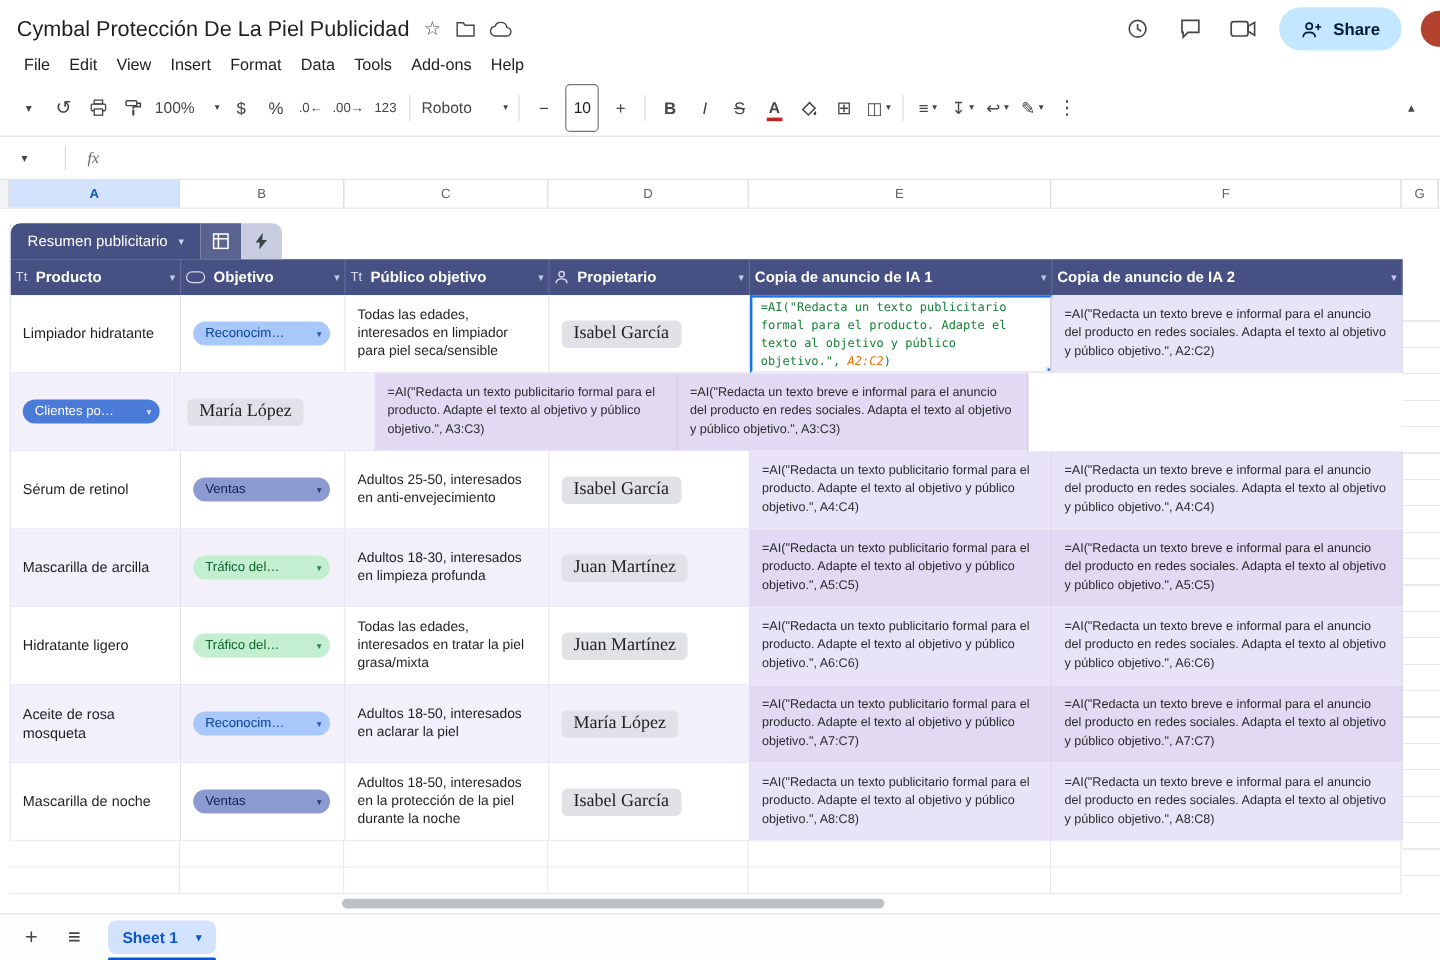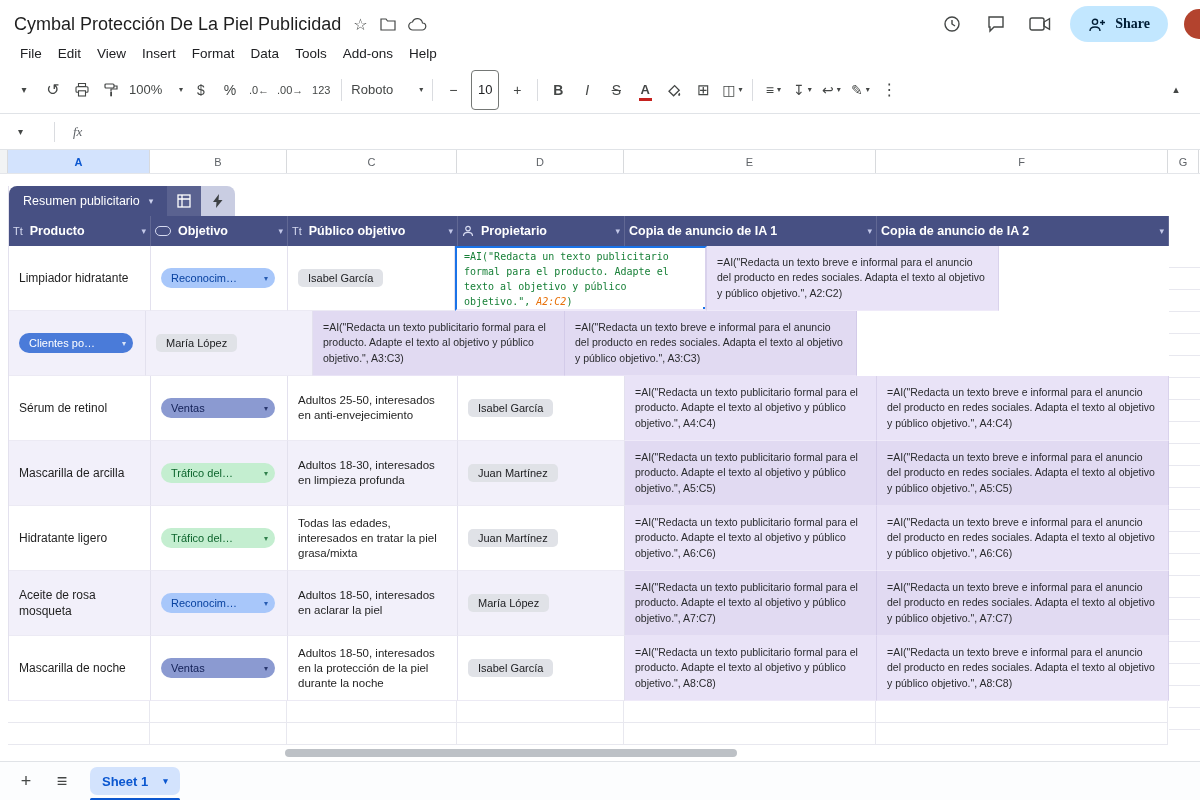--- a/index.html
+++ b/index.html
@@ -7,21 +7,21 @@
   body { font-family:"Liberation Sans", sans-serif; background:#fff; color:#202124; }
 
   
   .titlebar { height:40px; display:flex; align-items:center; padding:8px 10px 0 14px; }
   .title-left { display:flex; align-items:center; gap:12px; }
   .doc-title { font-size:18px; color:#1f1f1f; white-space:nowrap; }
   .tb-ic { color:#444746; font-size:16px; display:flex; align-items:center; }
   .title-right { margin-left:auto; display:flex; align-items:center; gap:16px; }
   .icon-btn { width:28px; height:28px; display:flex; align-items:center; justify-content:center; }
   .share-btn { display:flex; align-items:center; gap:9px; background:#c2e7ff; border:none; border-radius:18px;
-               height:36px; padding:0 18px; font-size:14px; font-weight:bold; color:#001d35; font-family:Liberation Serif, serif; }
+               height:36px; padding:0 18px; font-size:14px; font-weight:bold; color:#001d35; font-family:Liberation Sans, sans-serif; }
   .avatar { width:30px; height:30px; border-radius:50%; background:#b3432e; margin-right:-24px; flex:0 0 auto; }
 
   
   .menubar { height:26px; display:flex; align-items:center; padding-left:12px; }
   .menu-item { font-size:13.5px; color:#202124; padding:2px 8px; border-radius:4px; cursor:default; }
 
   
   .toolbar { height:48px; display:flex; align-items:center; padding:0 10px; border-bottom:1px solid #e0e3e7; gap:1px; }
   .tbtn { min-width:28px; height:28px; display:flex; align-items:center; justify-content:center;
           font-size:14px; color:#444746; border-radius:4px; gap:3px; padding:0 3px; }
@@ -83,21 +83,21 @@
   .trow.even .cell.formula { background:#e1daf2; border-right-color:#d3cbe9; border-bottom-color:#e9e3f6; }
 
   .cell-text { font-size:12px; color:#1f1f1f; line-height:16px; }
   .cell-c .cell-text { font-size:11.5px; line-height:15px; }
   .formula-text { font-size:10.5px; line-height:15.5px; color:#2a2b2e; width:100%; }
 
   .chip { width:114px; height:20px; border-radius:10px; display:flex; align-items:center;
           padding:0 7px 0 10px; font-size:11px; }
   .chip-label { flex:1; white-space:nowrap; overflow:hidden; }
   .chip-caret { font-size:8px; opacity:.8; }
-  .owner-chip { background:#e0e2e7; border-radius:5px; padding:3px 10px; font-size:11px; color:#202124; white-space:nowrap; }
+  .owner-chip { background:#e0e2e7; border-radius:5px; padding:3px 10px; font-size:15px; color:#202124; white-space:nowrap;font-family:Liberation Serif, serif; }
 
   .cell.selected { background:#fff !important; border:2px solid #1a73e8; position:relative; padding:4px 7px; }
   .mono { font-family:"DejaVu Sans Mono", monospace; font-size:10px; line-height:15px; }
   .f-base, .f-str { color:#188038; }
   .f-range { color:#e8710a;font-style:italic; }
   .fill-handle { position:absolute; width:7px; height:7px; background:#1a73e8; border:1px solid #fff;
                  right:-4px; bottom:-4px; }
 
   .empty-grid { }
   .empty-row { display:flex; height:22px; margin-left:8px; }
@@ -335,20 +335,23 @@
   <div class="trow odd">
     <div class="cell col-a">
       <span class="cell-text">Limpiador hidratante</span>
     </div>
     <div class="cell col-b">
       <span class="chip" style="background: rgb(168, 199, 250); color: rgb(8, 66, 160);">
         <span class="chip-label">Reconocim…</span>
         <span class="chip-caret">▾</span>
       </span>
     </div>
+    <div class="cell col-c cell-c">
+      <span class="cell-text">Todas las edades, interesados en limpiador para piel seca/sensible</span>
+    </div>
     <div class="cell col-d">
       <span class="owner-chip">Isabel García</span>
     </div>
     <div class="cell col-e formula selected">
       <span class="formula-text mono"><span class="f-base">=AI(</span><span class="f-str">"Redacta un texto publicitario formal para el producto. Adapte el texto al objetivo y público objetivo."</span><span class="f-base">, </span><span class="f-range">A2:C2</span><span class="f-base">)</span></span>
     <span class="fill-handle"></span>
             </div>
     <div class="cell col-f formula">
       <span class="formula-text">=AI("Redacta un texto breve e informal para el anuncio del producto en redes sociales. Adapta el texto al objetivo y público objetivo.", A2:C2)</span>
     </div>

